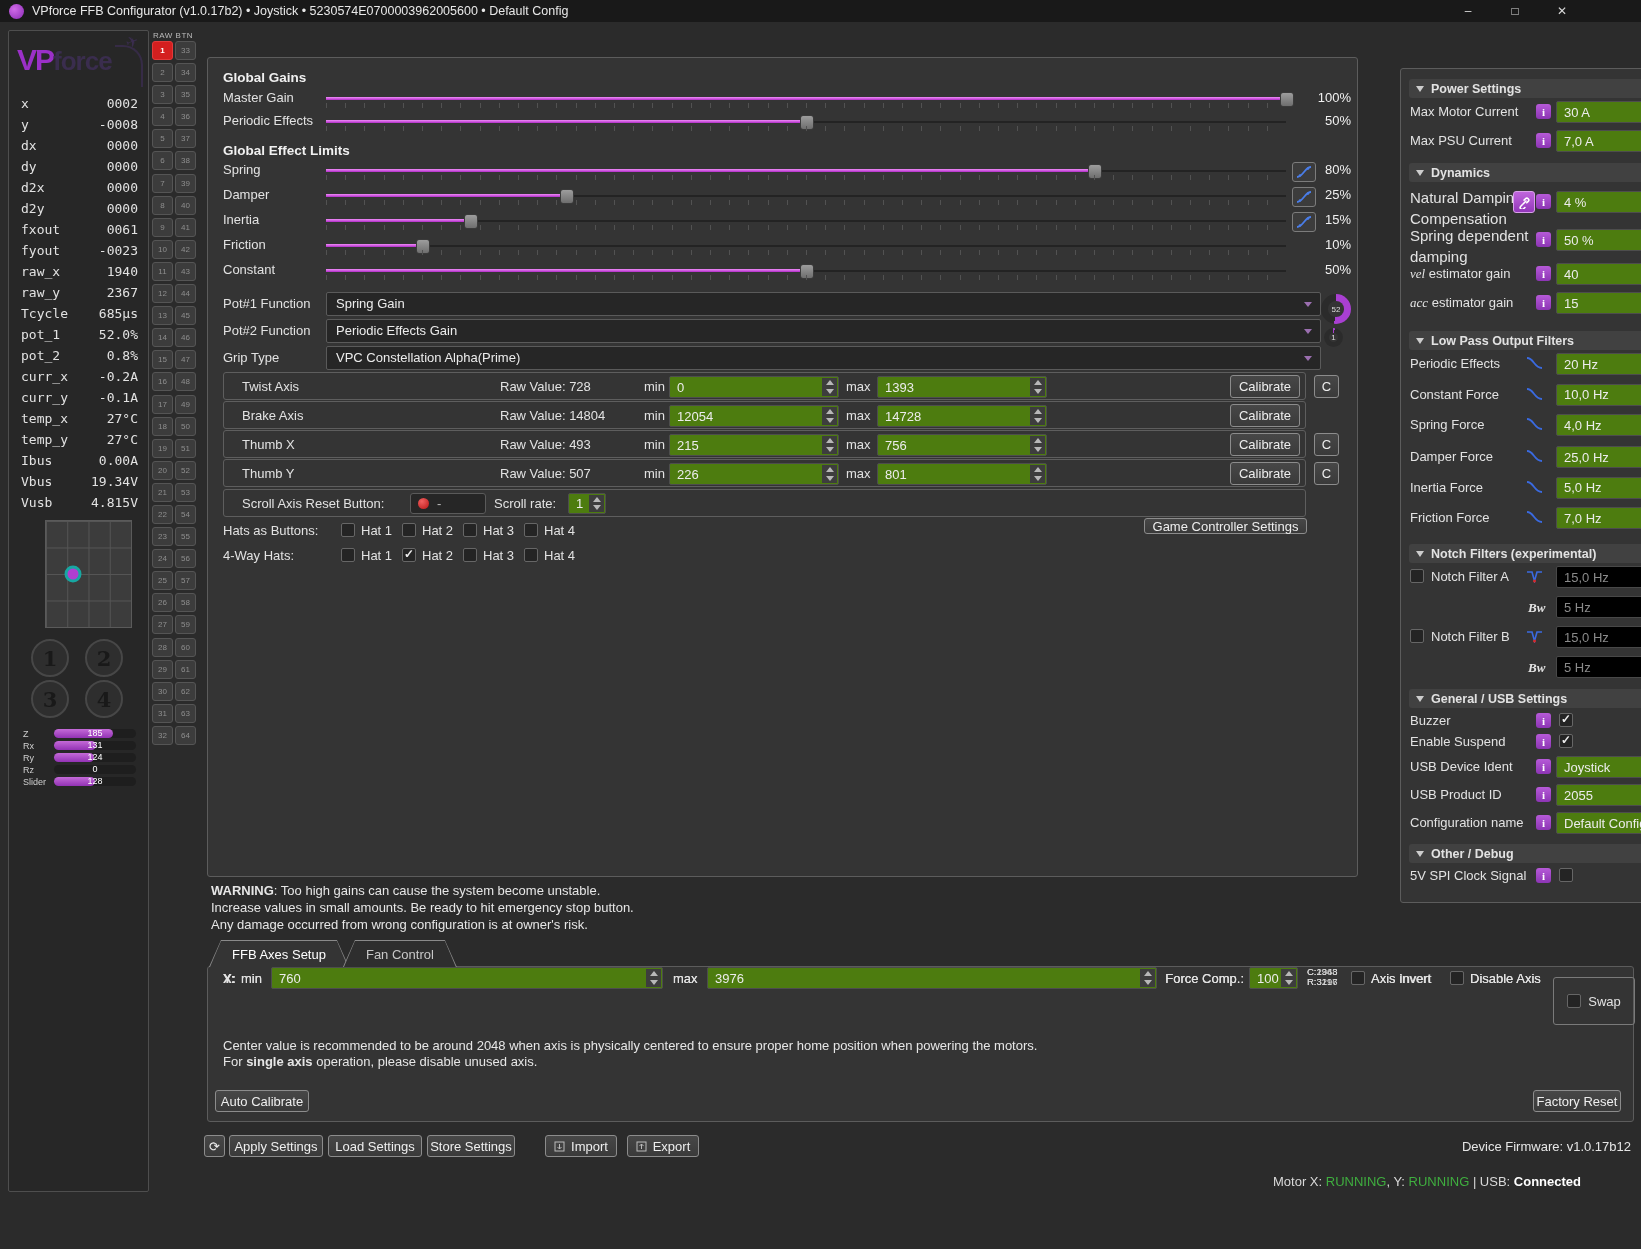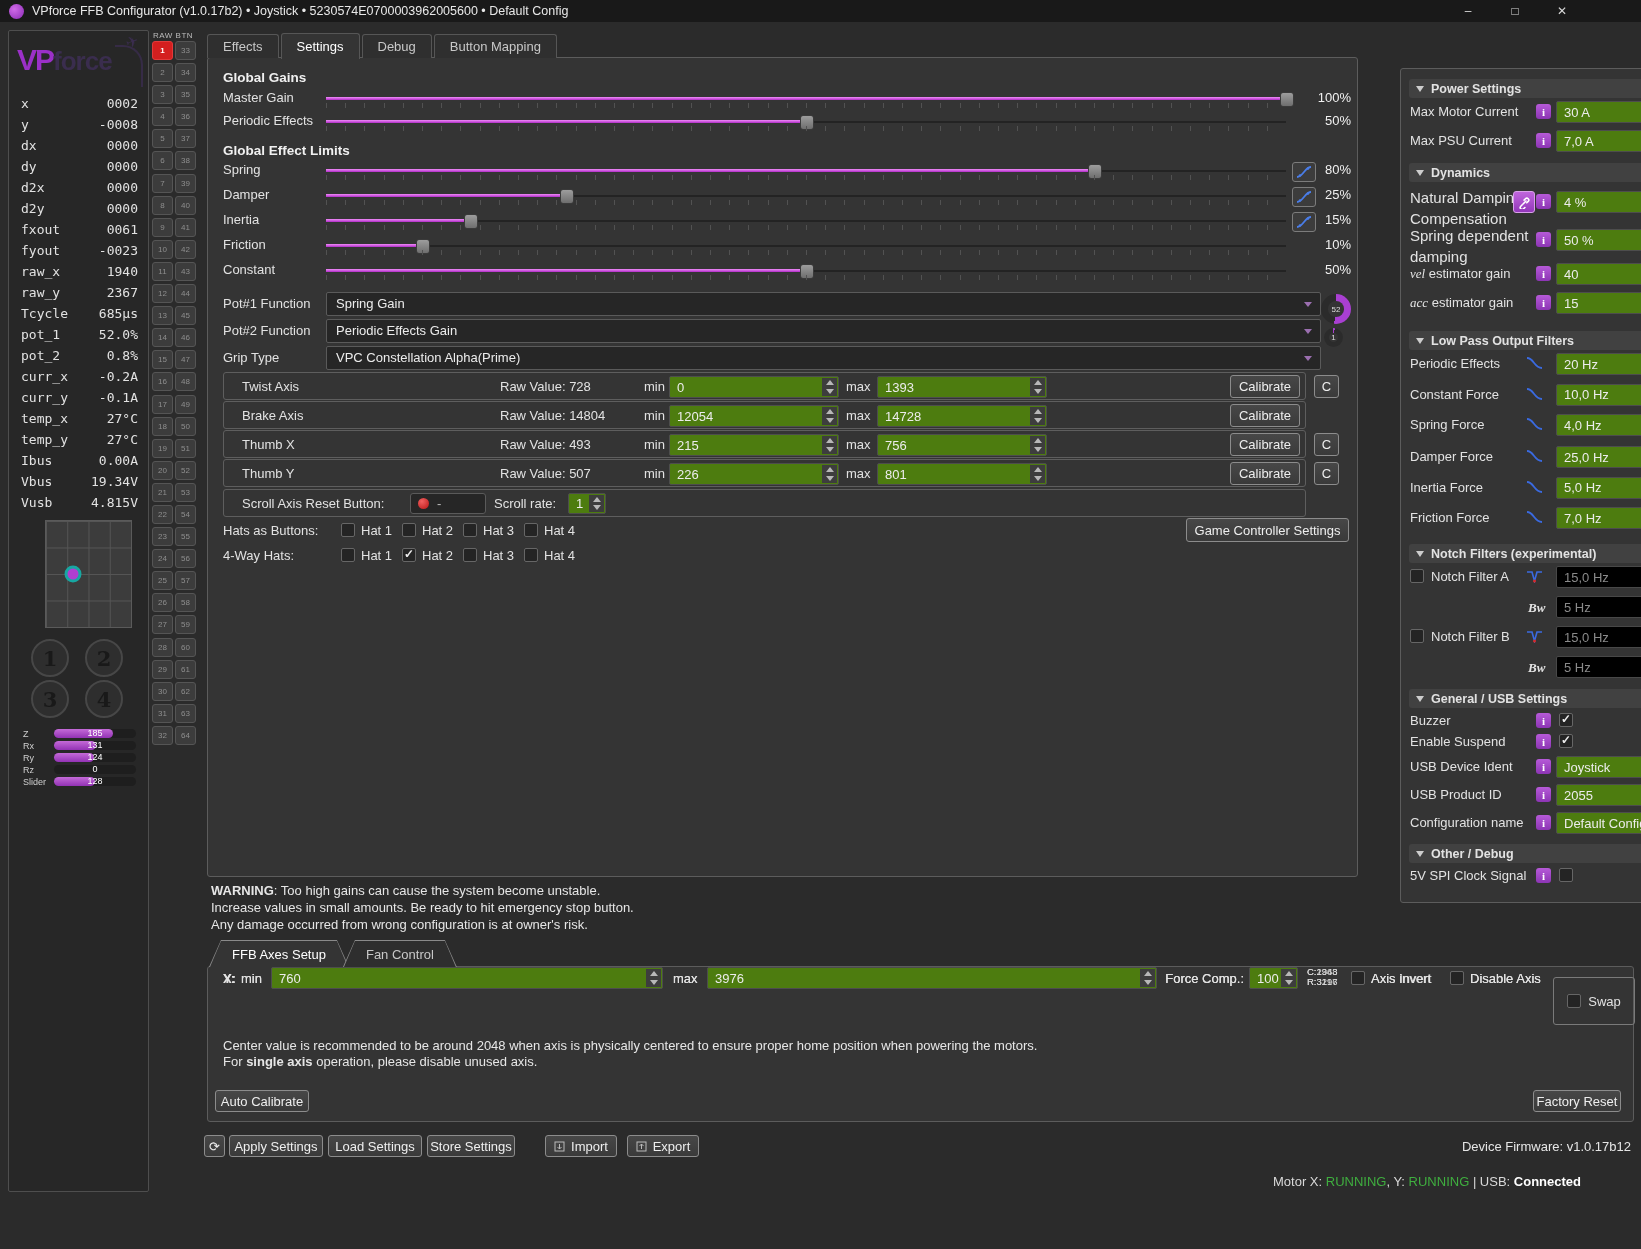--- a/index.html
+++ b/index.html
@@ -75,21 +75,21 @@
   .scrollrow .sl{position:absolute;left:18px;top:6px}
   .resetbtn{position:absolute;left:186px;top:3px;width:76px;height:21px;background:#262626;border:1px solid #5a5a5a;border-radius:3px;display:flex;align-items:center;gap:8px;padding:0 7px;box-sizing:border-box;color:#bbb}
   .reddot{width:11px;height:11px;border-radius:50%;background:radial-gradient(circle at 35% 30%,#f06060,#b81515)}
   .scrollrow .rl{position:absolute;left:270px;top:6px}
   .scrollrow .rate{position:absolute;left:344px;top:3px;width:38px;height:21px}
   .hatrow{position:absolute;left:15px;display:flex;align-items:center;height:16px}
   .hatlbl{width:118px}
   .hatitem{width:61px;display:flex;align-items:center;gap:6px}
   .cb{width:14px;height:14px;background:#242424;border:1px solid #666;border-radius:2px;position:relative;box-sizing:border-box;flex:none}
   .cb.checked::after{content:"✓";position:absolute;left:1px;top:-2px;color:#ececec;font-weight:bold;font-size:12px}
-  .gcs{position:absolute;left:978px;top:460px;width:163px;height:24px}
+  .gcs{position:absolute;left:936px;top:460px;width:163px;height:16px}
   
   .rightpanel{position:absolute;left:1400px;top:68px;width:274px;height:835px;background:#343434;border:1px solid #5c5c5c;border-radius:3px;box-sizing:border-box}
   .sect{position:absolute;left:8px;width:252px;height:19px;background:#414141;border-radius:3px;display:flex;align-items:center;gap:7px;padding-left:7px;font-weight:bold;font-size:12.5px;box-sizing:border-box}
   .tri{width:0;height:0;border:4px solid transparent;border-top:6px solid #cdcdcd;margin-top:5px}
   .rrow{position:absolute;left:9px;width:256px}
   .rlabel{position:absolute;left:0;top:3px;font-size:13px}
   .rlabel2{position:absolute;left:0;top:0;width:122px;font-size:15px;line-height:21px}
   .info{position:absolute;width:15px;height:15px;border-radius:3px;background:linear-gradient(#b65ad8,#8c35b4);display:flex;align-items:center;justify-content:center}
   .info::before{content:"i";color:#fff;font:bold 11px "Liberation Serif",serif}
   .rinp{position:absolute;left:146px;right:0;height:22px}
@@ -339,35 +339,20 @@
       <div class="rbtn">57</div>
       <div class="rbtn">58</div>
       <div class="rbtn">59</div>
       <div class="rbtn">60</div>
       <div class="rbtn">61</div>
       <div class="rbtn">62</div>
       <div class="rbtn">63</div>
       <div class="rbtn">64</div>
     </div>
 
-  <div class="tabs">
-
-  <div class="tab">
-        <span>Effects</span>
-      </div>
-      <div class="tab checked">
-        <span>Settings</span>
-      </div>
-      <div class="tab">
-        <span>Debug</span>
-      </div>
-      <div class="tab">
-        <span>Button Mapping</span>
-      </div>
-    </div>
 
   <div class="mainpanel">
     <div class="h1" style="top:12px">Global Gains</div>
 
     <div class="shost" style="top:32px">
 
     <div class="srow" style="height:23px">
         <span class="slabel">Master Gain</span>
         <span class="strack" style="--pct: 100%;">
             <span class="groove"></span>

